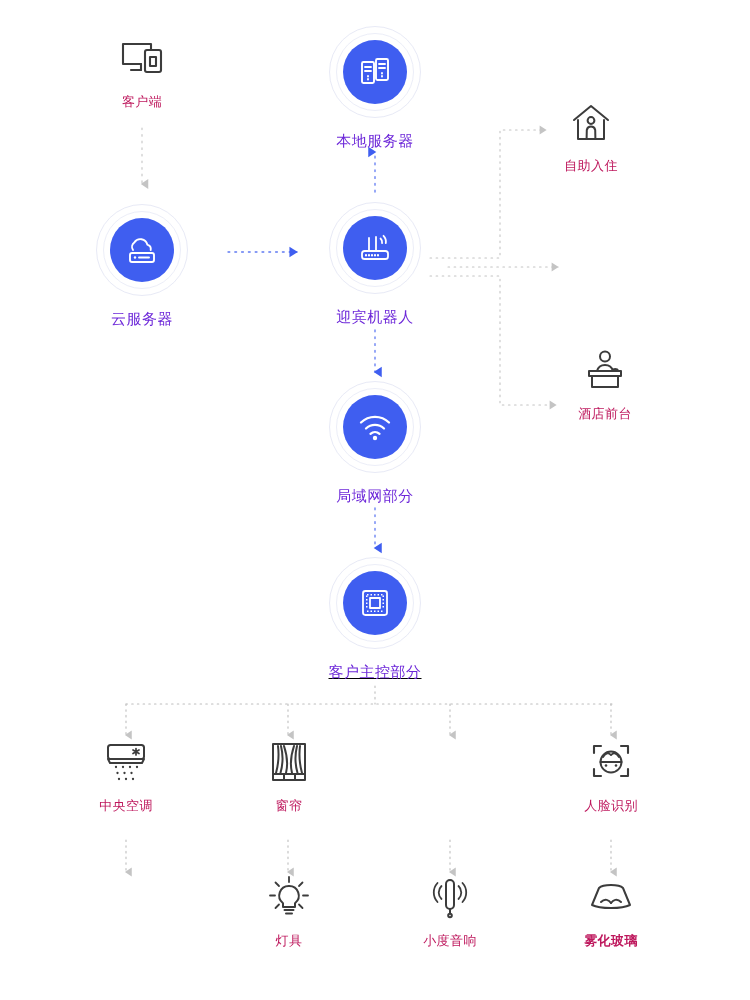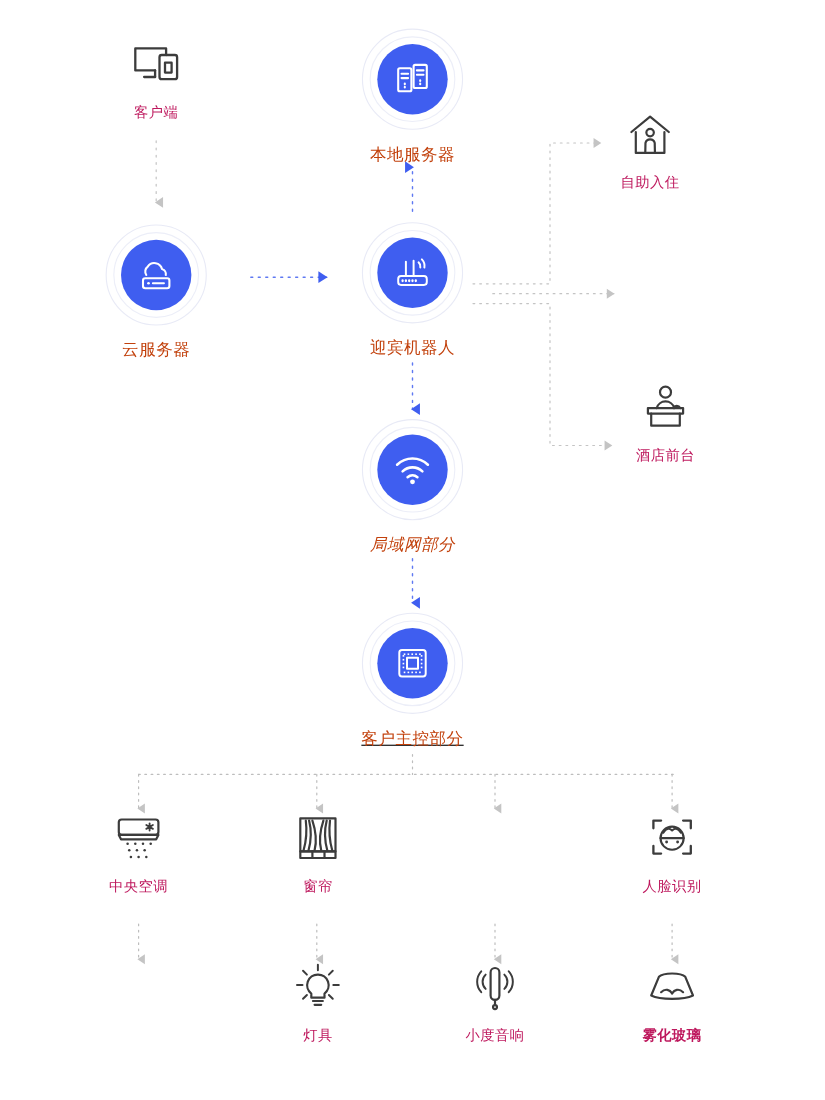--- a/index.html
+++ b/index.html
@@ -63,21 +63,21 @@
     border-radius: 50%;
     background: #3f5ef0;
     display: flex;
     align-items: center;
     justify-content: center;
   }
   .hub .disc svg { display: block; }
   .hub .hub-label {
     margin-top: 14px;
     font-size: 15px;
-    color: #c2410c;
+    color: #6d28d9;
     letter-spacing: 0.5px;
     line-height: 1.2;
     white-space: nowrap;
   }
 
   
   .leaf {
     position: absolute;
     width: 150px;
     text-align: center;
@@ -213,21 +213,21 @@
               <path d="M26.5,4.8 a8.6,8.6 0 0 1 2.3,7.4"></path>
               <path d="M9,24 L9,24.5 M12,24 L12,24.5 M15,24 L15,24.5 M18,24 L18,24.5 M21,24 L21,24.5" stroke-width="2.1"></path>
             </g>
           </svg>
         </div>
       </div>
     </div>
     <div class="hub-label">迎宾机器人</div>
   </div>
 
-  <div class="hub" style="left:295px; top:381px;font-style:italic;">
+  <div class="hub" style="left:295px; top:381px;">
     <div class="ring-outer">
       <div class="ring-mid">
         <div class="disc">
           <svg width="36" height="30" viewBox="0 0 36 30">
             <g fill="none" stroke="#ffffff" stroke-width="2.3" stroke-linecap="round">
               <path d="M4,10.5 a20,20 0 0 1 28,0"></path>
               <path d="M9,16.5 a13,13 0 0 1 18,0"></path>
               <path d="M13.5,21.8 a7,7 0 0 1 9,0"></path>
             </g>
             <circle cx="18" cy="26" r="2.2" fill="#ffffff"></circle>

